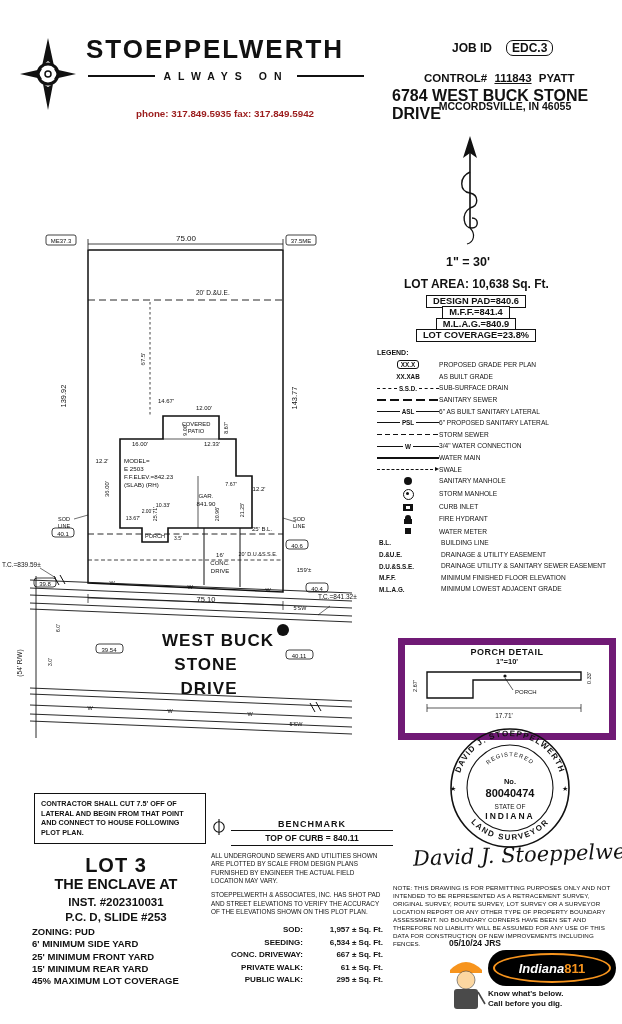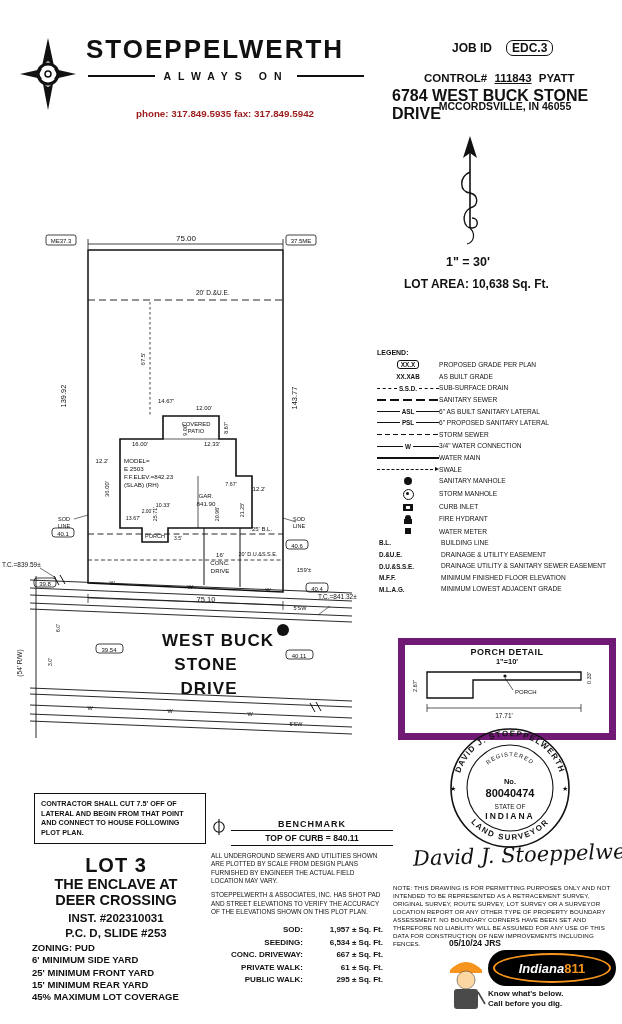--- a/index.html
+++ b/index.html
@@ -130,20 +130,26 @@
   <svg class="abs" style="left:440px;top:132px" width="60" height="116" viewBox="0 0 60 116">
     <path d="M30 12 L30 96" stroke="#111" stroke-width="1.6" fill="none"></path>
     <path d="M30 4 L23 26 L30 21 L37 26 Z" fill="#111"></path>
     <path d="M30 40 C19 45 19 59 30 61 C39 63 39 74 30 76" fill="none" stroke="#111" stroke-width="1.4"></path>
     <path d="M30 76 C21 82 23 96 32 96 C39 96 39 86 32 86" fill="none" stroke="#111" stroke-width="1.4"></path>
     <path d="M30 96 C36 102 34 110 27 112" fill="none" stroke="#111" stroke-width="1.2"></path>
   </svg>
 
   <div class="abs scaletxt">1" =  30'</div>
   <div class="abs lotarea">LOT AREA: 10,638 Sq. Ft.</div>
+  <div class="abs dstack">
+    <div class="row">DESIGN PAD=840.6</div>
+    <div class="row">M.F.F.=841.4</div>
+    <div class="row">M.L.A.G.=840.9</div>
+    <div class="row">LOT COVERAGE=23.8%</div>
+  </div>
 
   <div class="abs legend">
     <div class="ltitle">LEGEND:</div>
 
     <div class="lrow">
       <span class="lsym box">
           <span class="key">XX.X</span>
         </span>
       <span class="llab">PROPOSED GRADE PER PLAN</span>
       </div>
@@ -437,21 +443,20 @@
     </div>
     <div class="tag811a">Know what's below.</div>
     <div class="tag811b">Call before you dig.</div>
   </div>
 
   <div class="abs contractor">CONTRACTOR SHALL CUT 7.5' OFF OF LATERAL AND BEGIN FROM THAT POINT AND CONNECT TO HOUSE FOLLOWING PLOT PLAN.</div>
 
   <div class="abs lotblock">
     <div class="lot3">LOT 3</div>
     <div class="sub">THE ENCLAVE AT</div>
-    <div class="sub">DEER CROSSING</div>
     <div class="inst">INST. #202310031</div>
     <div class="inst">P.C. D, SLIDE #253</div>
     <div class="yards">
       <div>ZONING: PUD</div>
       <div>6' MINIMUM SIDE YARD</div>
       <div>25' MINIMUM FRONT YARD</div>
       <div>15' MINIMUM REAR YARD</div>
       <div>45% MAXIMUM LOT COVERAGE</div>
     </div>
   </div>

